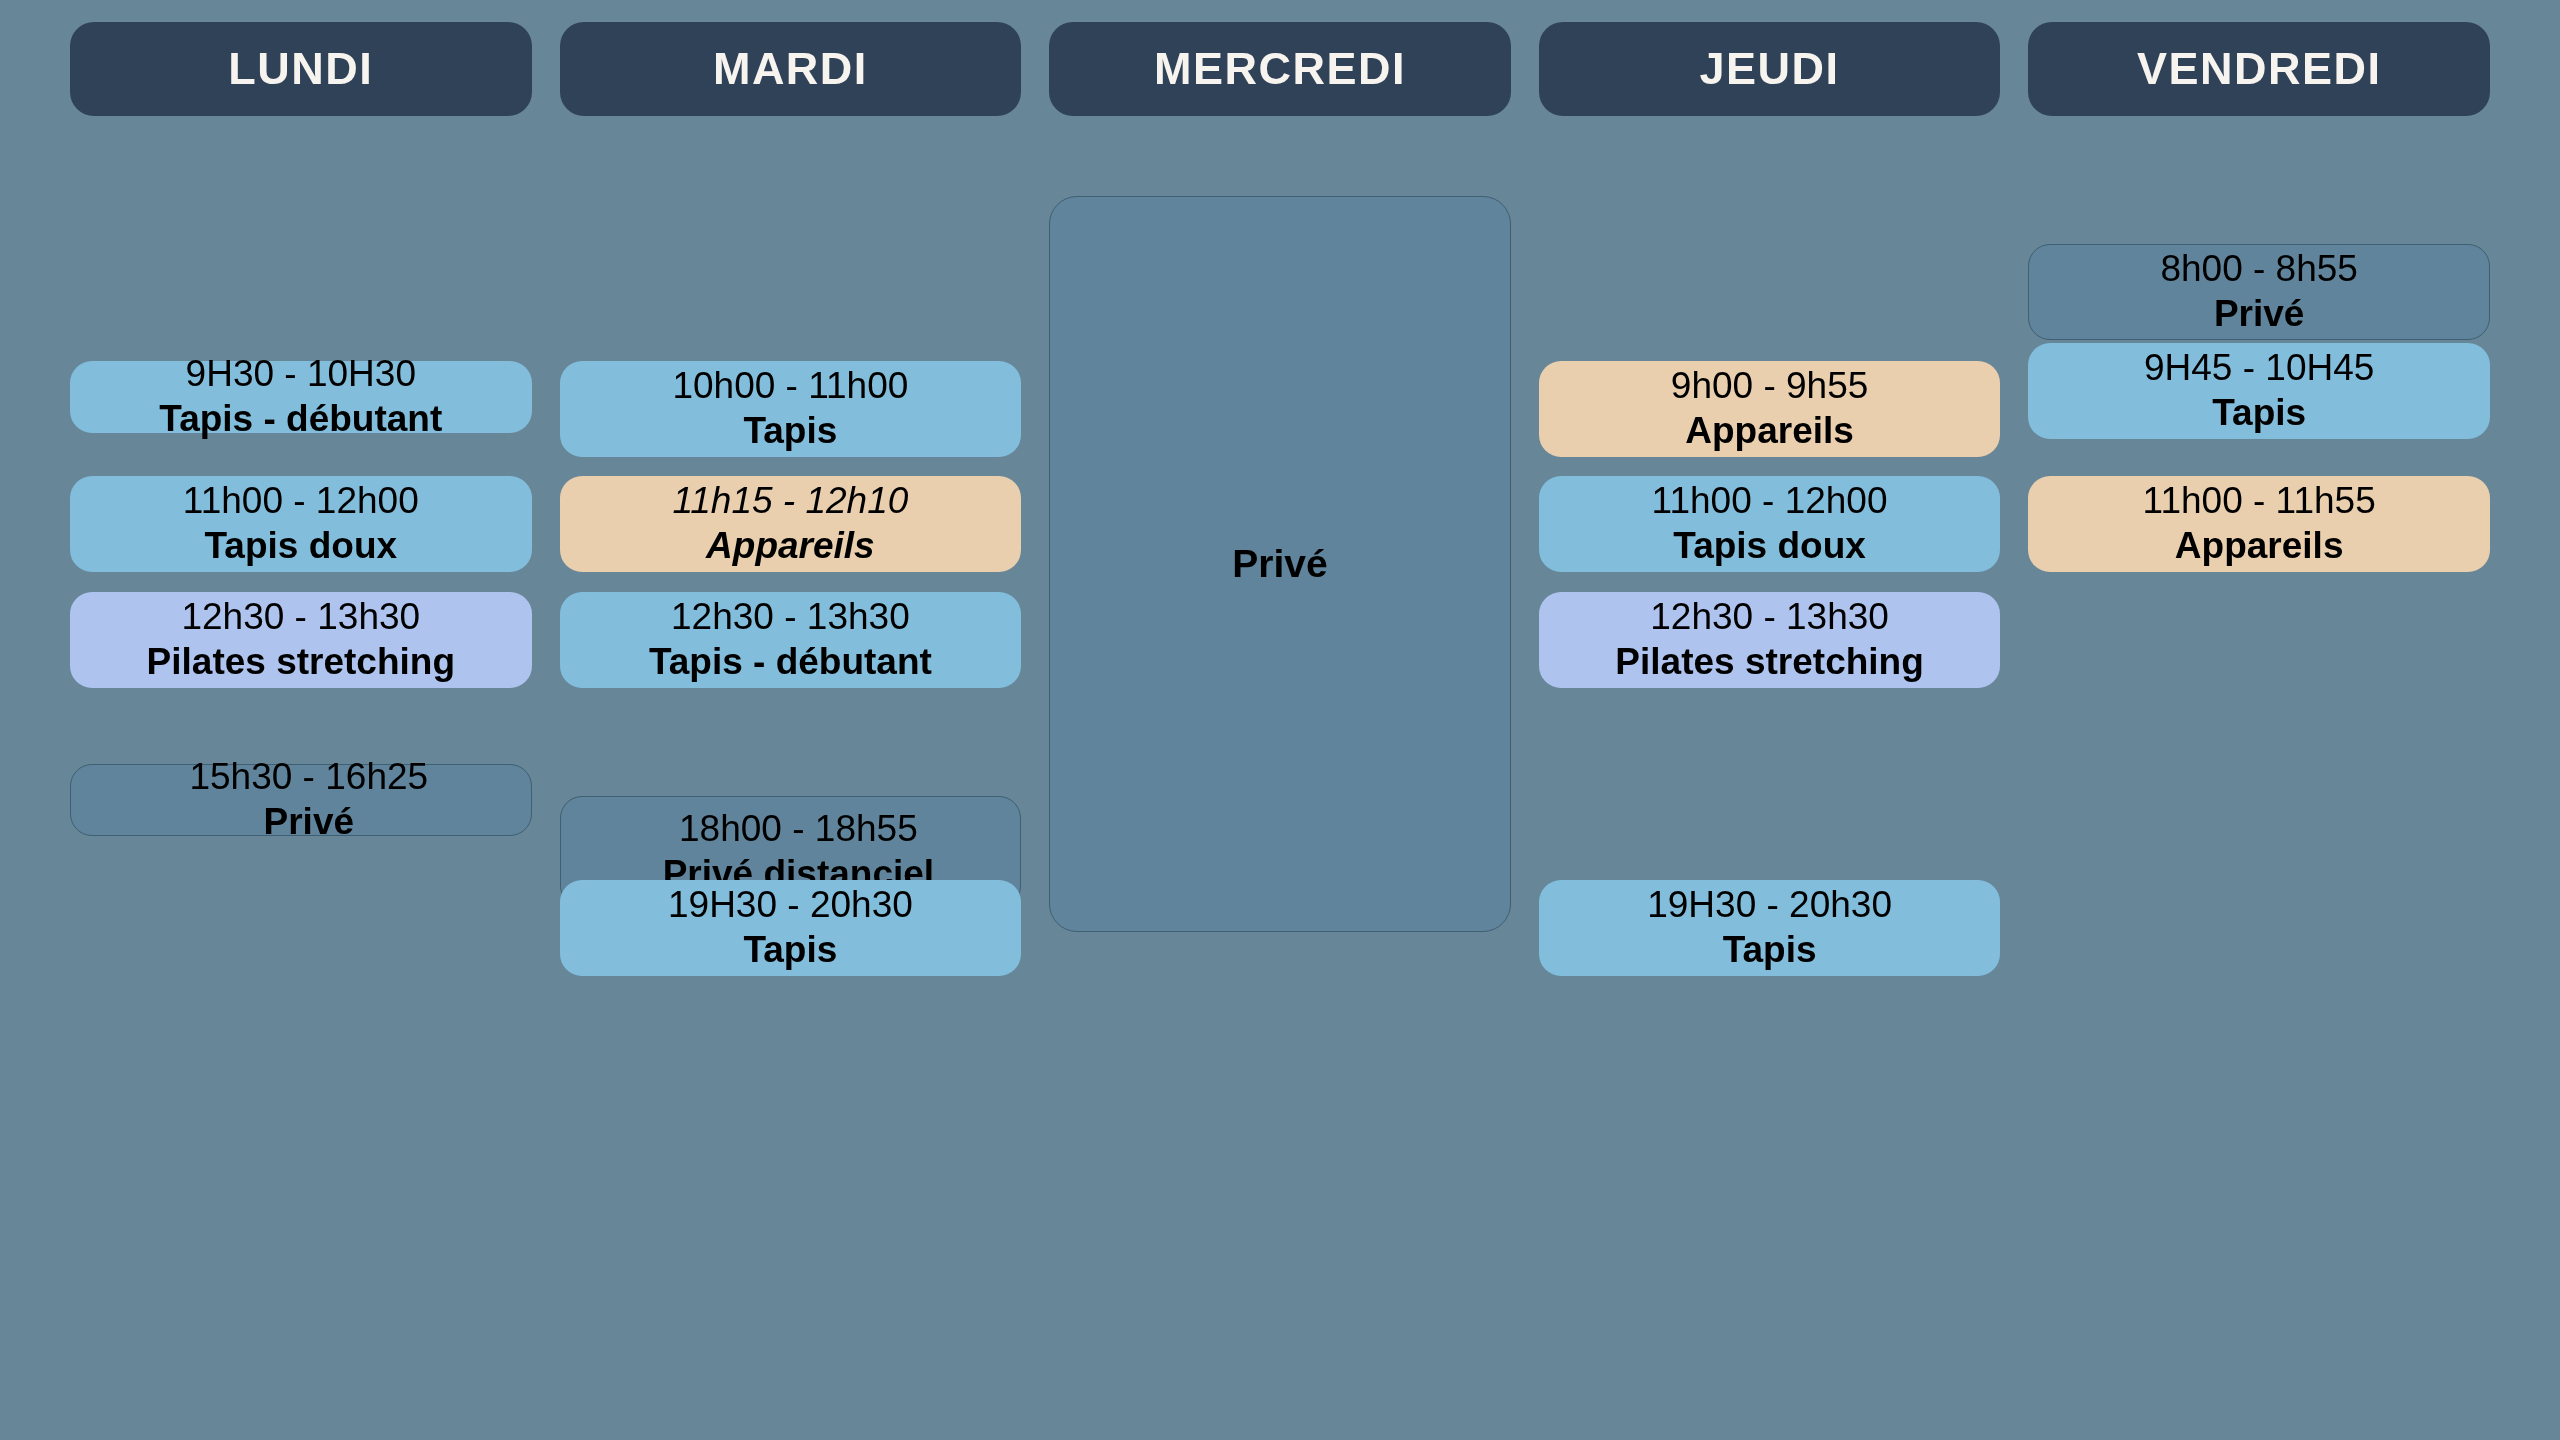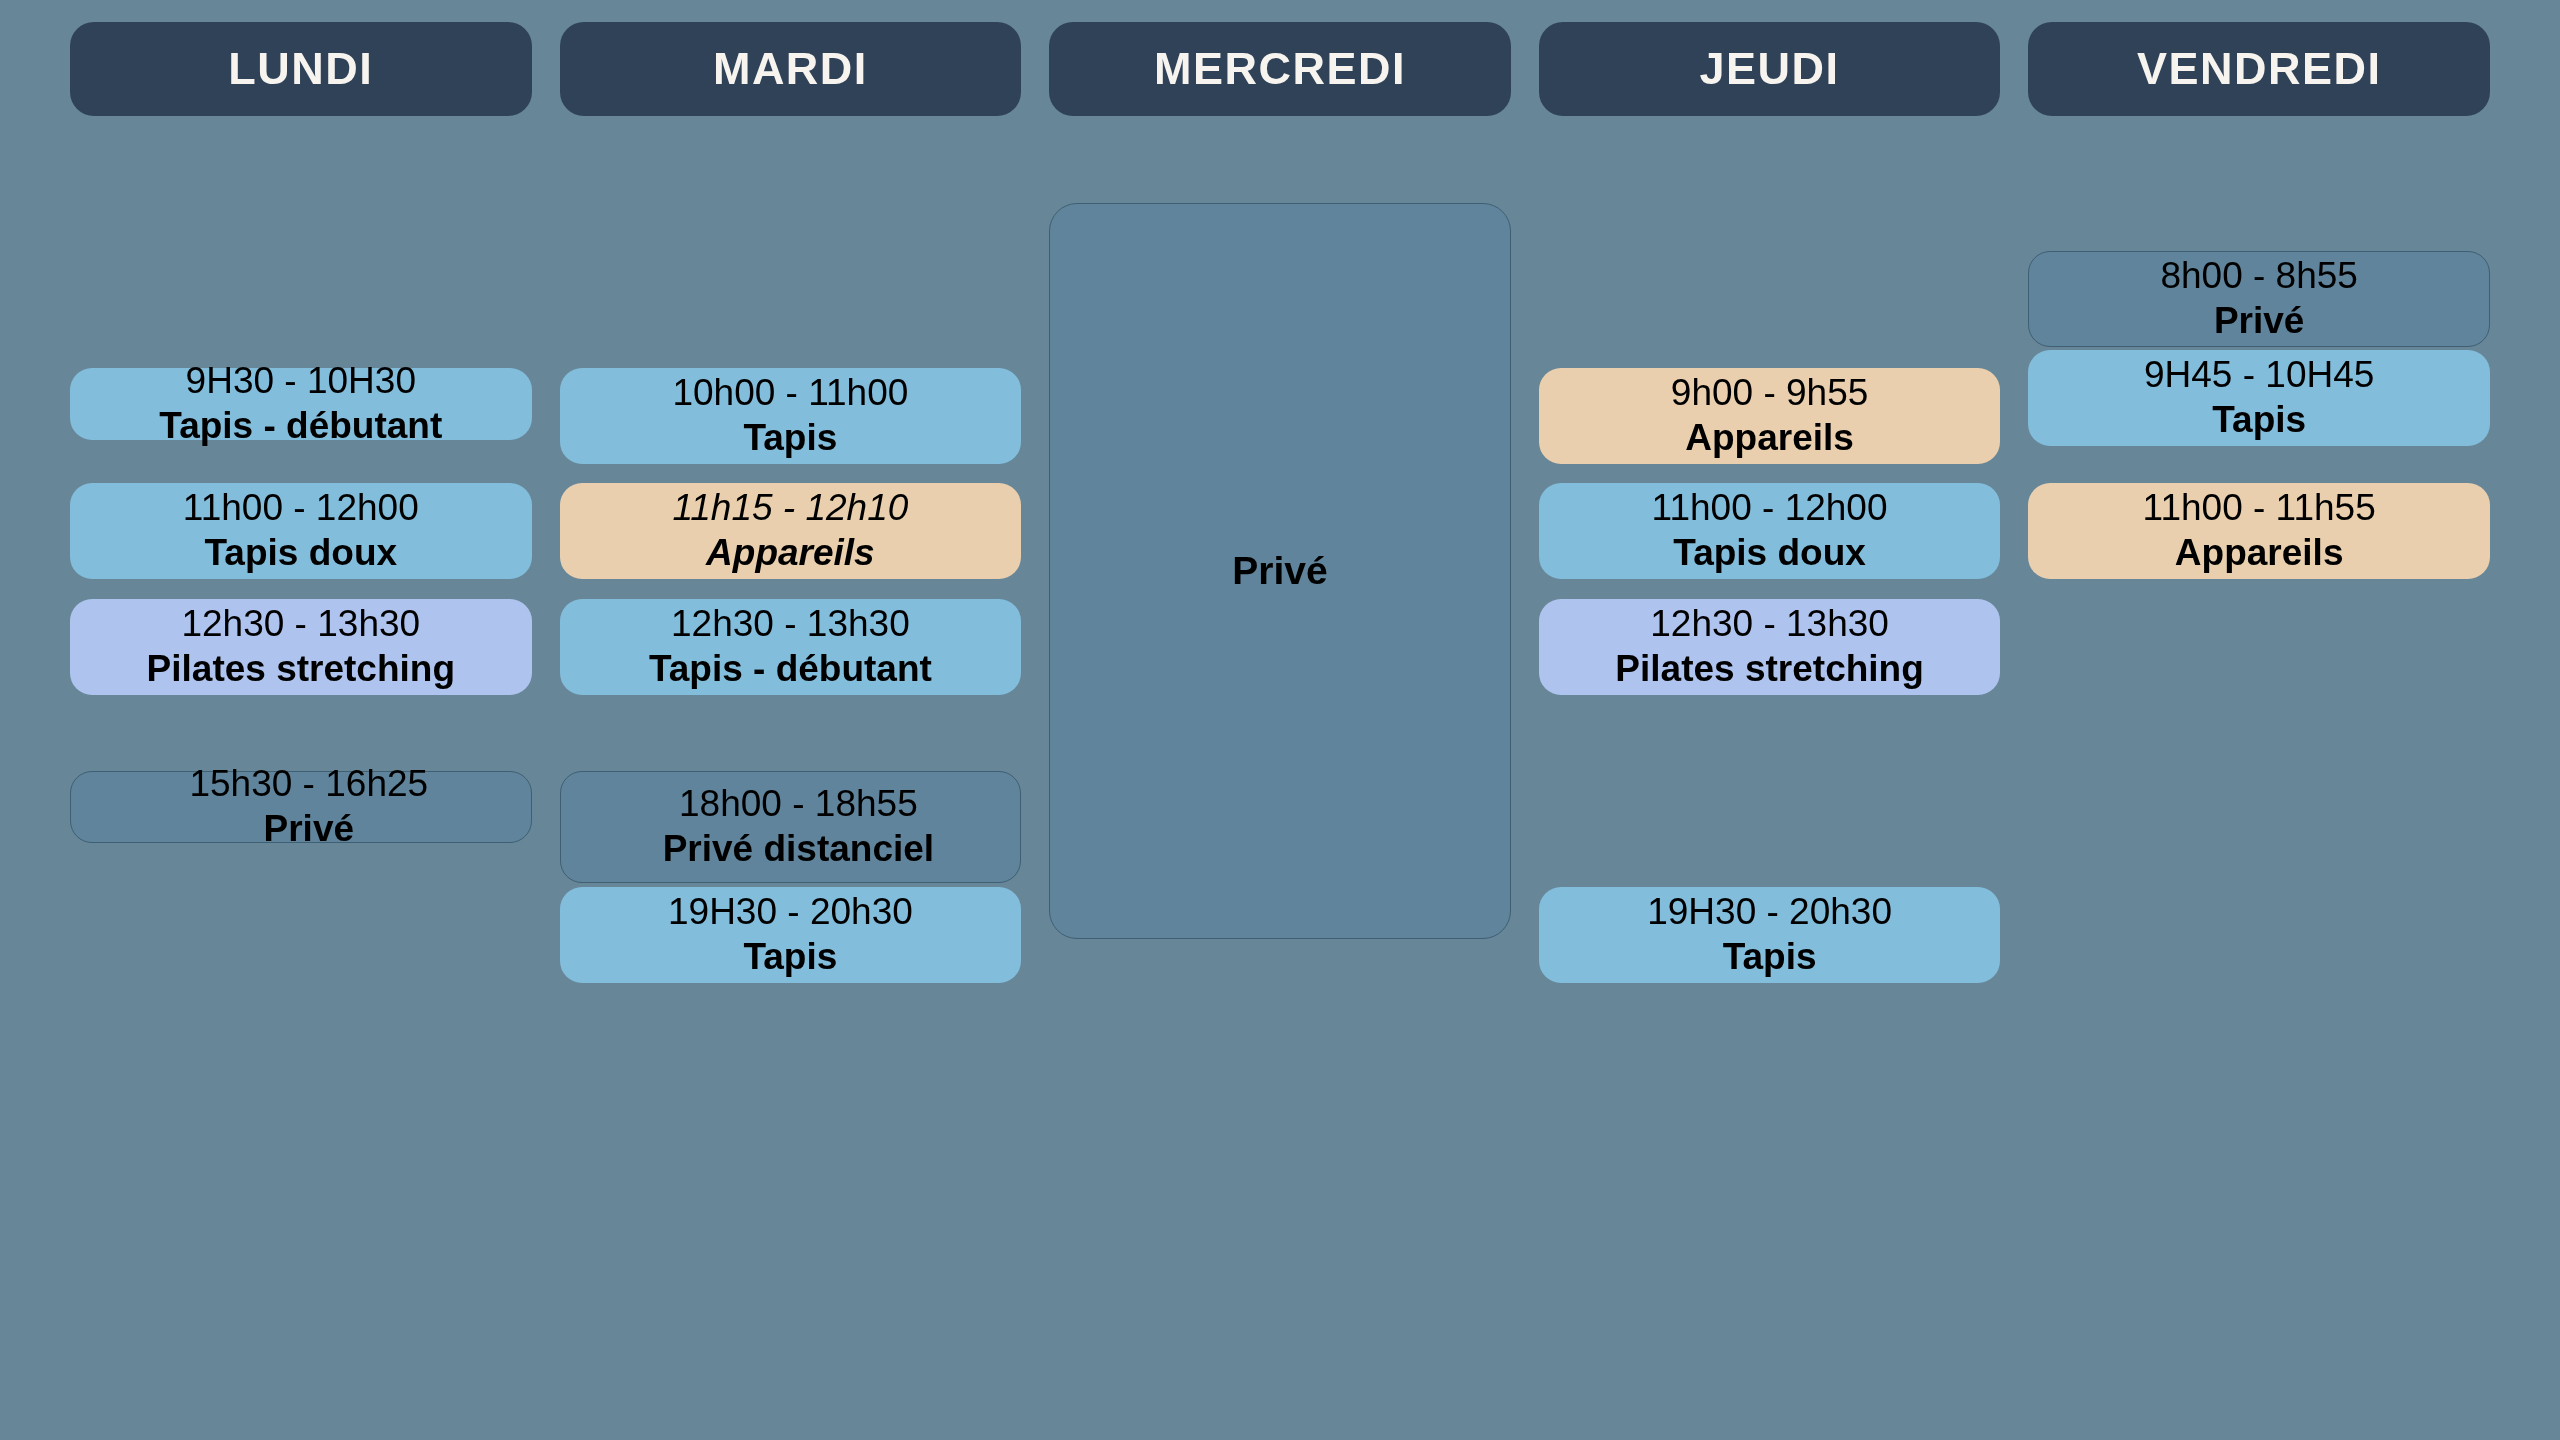--- a/index.html
+++ b/index.html
@@ -55,21 +55,21 @@
     font-size: 45px;
     font-weight: bold;
     letter-spacing: 1.5px;
     flex: 0 0 auto;
   }
 
   
   .slot-stack {
     position: relative;
     flex: 1 1 auto;
-    margin-top: 7px;
+    margin-top: 0;
   }
 
   
   .course-card {
     position: absolute;
     left: 0;
     right: 0;
     border-radius: 22px;
     display: flex;
     flex-direction: column;
@@ -153,21 +153,21 @@
             <div class="course-title">Tapis</div>
           </div>
           <div class="course-card type-appareils" style="top: 360px; height: 96px; font-style: italic;">
             <div class="course-time">11h15 - 12h10</div>
             <div class="course-title">Appareils</div>
           </div>
           <div class="course-card type-tapis" style="top: 476px; height: 96px;">
             <div class="course-time">12h30 - 13h30</div>
             <div class="course-title">Tapis - débutant</div>
           </div>
-          <div class="course-card type-prive" style="top: 648px; height: 112px; padding-left: 24px;">
+          <div class="course-card type-prive" style="top: 680px; height: 112px; padding-left: 24px;">
             <div class="course-time">18h00 - 18h55</div>
             <div class="course-title">Privé distanciel</div>
           </div>
           <div class="course-card type-tapis" style="top: 764px; height: 96px;">
             <div class="course-time">19H30 - 20h30</div>
             <div class="course-title">Tapis</div>
           </div>
         </div>
       </div>
       <div class="day-column">

